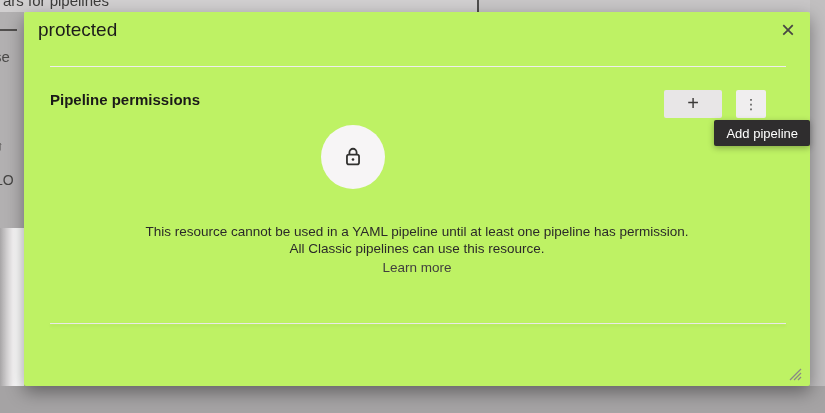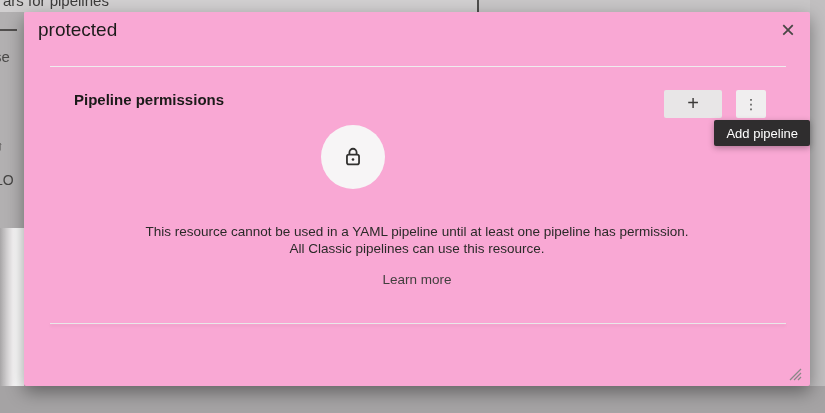--- a/index.html
+++ b/index.html
@@ -20,48 +20,48 @@
   .bg-frag-se { position:absolute; left:-6px; top:36px; font-size:15px; color:#4a4948; }
   .bg-frag-arrow { position:absolute; left:-3px; top:126px; font-size:13px; color:#555453; }
   .bg-frag-lo { position:absolute; left:-5px; top:160px; font-size:14px; color:#444342; }
   .bg-left-white { position:absolute; left:0; top:228px; width:24px; height:158px;
     background:linear-gradient(to right,#a7a5a6 0px,#c6c4c5 5px,#f6f4f5 13px,#fdfdfd 16px); }
   .bg-right { position:absolute; left:810px; top:0; width:15px; height:413px; background:#c1bfc0; }
   .bg-bottom { position:absolute; left:0; top:386px; width:825px; height:27px; background:#a5a3a4; }
 
   
   .dialog { position:absolute; left:24px; top:12px; width:786px; height:374px;
-    background:#f9a8d4; border-radius:2px; box-shadow:0 6px 18px rgba(0,0,0,0.40); }
+    background:#bef264; border-radius:2px; box-shadow:0 6px 18px rgba(0,0,0,0.40); }
   .dlg-title { position:absolute; left:14px; top:7px; font-size:19px; color:#1d1c1b; }
   .dlg-close { position:absolute; left:747px; top:2px; width:34px; height:32px;
     display:flex; align-items:center; justify-content:center; background:transparent; border:none; cursor:pointer; }
   .dlg-close .x { font-size:24px; font-weight:300; color:#484644; line-height:1; }
   .dlg-sep1 { position:absolute; left:26px; top:54px; width:736px; height:1px; background:#efedee; }
-  .section-heading { position:absolute; left:26px; top:79px; font-size:15px; font-weight:700; color:#1b1a19;margin-left:24px; }
+  .section-heading { position:absolute; left:26px; top:79px; font-size:15px; font-weight:700; color:#1b1a19; }
 
   .add-btn { position:absolute; left:640px; top:78px; width:58px; height:28px; background:#e8e6e7;
     border:none; border-radius:2px; display:flex; align-items:center; justify-content:center; cursor:pointer; }
   .add-btn .plus { font-size:20px; font-weight:300; color:#3b3a39; line-height:1; margin-top:-2px; }
   .more-btn { position:absolute; left:712px; top:78px; width:30px; height:28px; background:#f0eeef;
     border:none; border-radius:2px; display:flex; align-items:center; justify-content:center; cursor:pointer; }
   .more-btn .dots { font-size:14px; color:#4b4a49; line-height:1; }
 
   .tooltip { position:absolute; right:0; top:108px; height:26px; padding:0 12px;
     background:#2f2d2e; border-radius:2px; display:flex; align-items:center;
     box-shadow:0 2px 6px rgba(0,0,0,0.3); }
   .tooltip span { font-size:13px; color:#ffffff; white-space:nowrap; }
 
   .empty-icon { position:absolute; left:297px; top:113px; width:64px; height:64px; border-radius:50%;
     background:#f7f5f6; display:flex; align-items:center; justify-content:center; }
 
   .empty-text { position:absolute; left:20px; right:20px; text-align:center; color:#2b2a29; }
   .empty-title { top:190px; font-size:15px; font-weight:700; color:#1b1a19; }
   .empty-line1 { top:212px; font-size:13.5px; }
   .empty-line2 { top:229px; font-size:13.5px; }
-  .learn-more { top:260px; font-size:13.5px; color:#413f3e; cursor:pointer; }
+  .learn-more { top:248px; font-size:13.5px; color:#413f3e; cursor:pointer; }
 
   .dlg-sep2 { position:absolute; left:26px; top:311px; width:736px; height:1px; background:#eae8e9;
     box-shadow:0 2px 3px rgba(0,0,0,0.10); }
   .resize { position:absolute; left:763px; top:355px; width:16px; height:14px; cursor:nwse-resize; }
 </style>
 </head>
 <body>
 
 <div class="bg-top">
   <span class="bg-frag-top">ars for pipelines</span>

